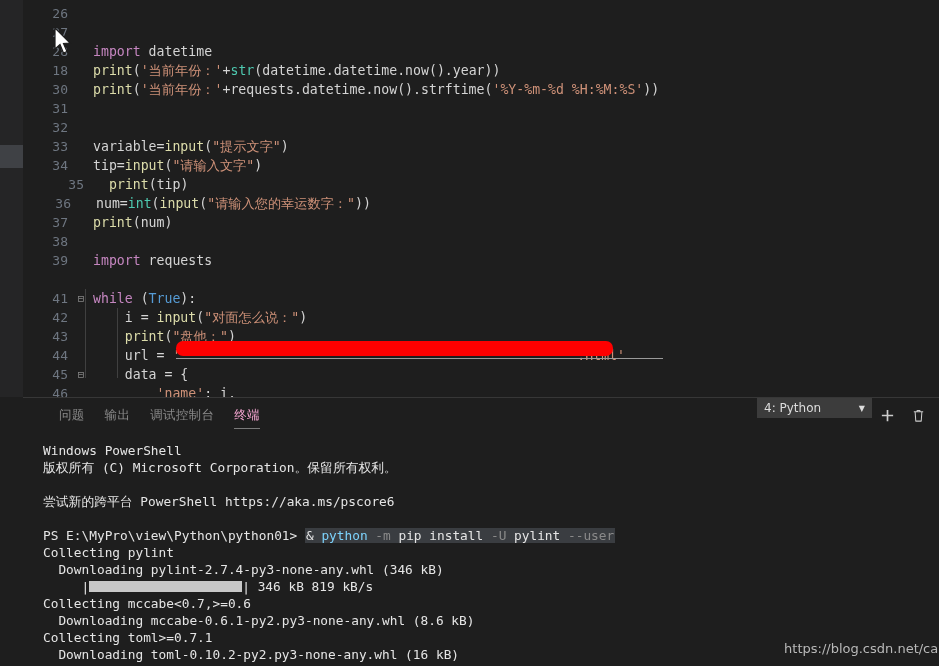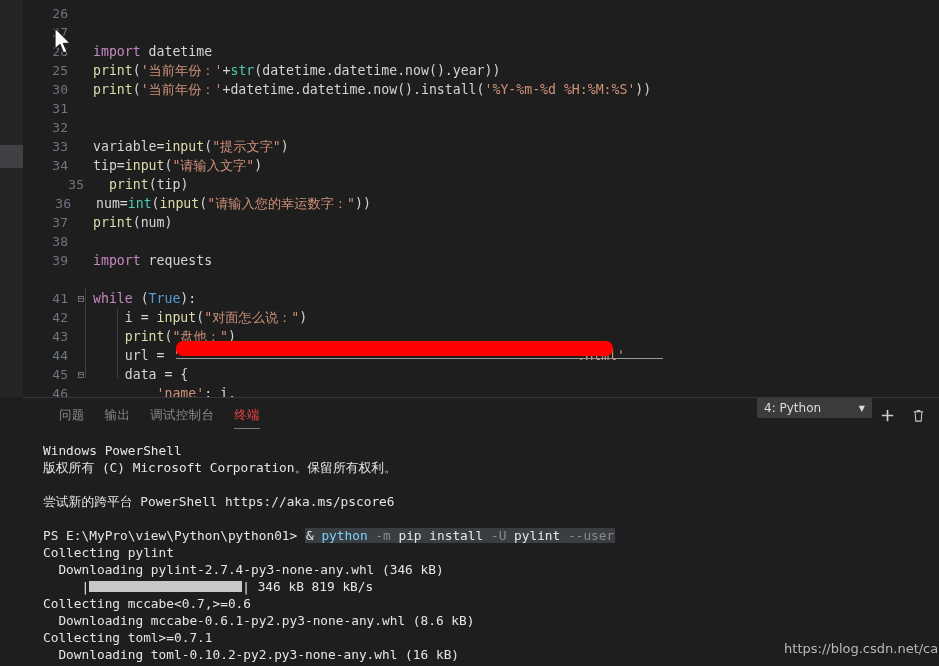--- a/index.html
+++ b/index.html
@@ -48,21 +48,21 @@
   .divider{position:absolute;left:23px;top:397px;right:0;height:1px;background:#373737;}
 
   
   .panel-header{position:absolute;left:23px;top:398px;right:0;height:34px;background:#1e1e1e;}
   .tabs{position:absolute;left:36px;top:0;height:34px;display:flex;align-items:center;gap:20px;}
   .tab{
     position:relative;font-family:"DejaVu Sans","Liberation Sans",sans-serif;
     font-size:12.5px;color:#8a8a8a;height:34px;display:flex;align-items:center;cursor:pointer;
     letter-spacing:.3px;
   }
-  .tab.active{color:#ef4444;}
+  .tab.active{color:#f9a8d4;}
   .tab.active::after{
     content:"";position:absolute;left:0;right:0;bottom:3px;height:1px;background:#7a7a7a;
   }
 
   .panel-tools{position:absolute;right:0;top:0;height:34px;display:flex;align-items:flex-start;}
   .term-select{
     position:relative;width:115px;height:20px;background:#3c3c3c;border:1px solid #3c3c3c;
     display:flex;align-items:center;padding:0 6px;box-sizing:border-box;
     font-family:"DejaVu Sans","Liberation Sans",sans-serif;font-size:12px;color:#ddd;cursor:pointer;
   }
@@ -104,22 +104,22 @@
 <div class="app">
 
   <div class="leftstrip">
     <div class="strip-thumb"></div>
   </div>
 
   <div class="editor" id="editor">
       <div class="code-row" style="top: 4px; position: absolute; left: 0px; right: 0px;"><span class="lnum">26</span><span class="codetext"></span></div>
       <div class="code-row" style="top: 23px; position: absolute; left: 0px; right: 0px;"><span class="lnum">27</span><span class="codetext"></span></div>
       <div class="code-row" style="top: 42px; position: absolute; left: 0px; right: 0px;"><span class="lnum">28</span><span class="codetext"><span class="kw">import</span><span class="plain"> datetime</span></span></div>
-      <div class="code-row" style="top: 61px; position: absolute; left: 0px; right: 0px;"><span class="lnum">25</span><span class="codetext"><span class="fn">print</span><span class="punc">(</span><span class="str">'当前年份：'</span><span class="punc">+</span><span class="builtin">str</span><span class="plain">(datetime.datetime.now().year))</span></span></div>
-      <div class="code-row" style="top: 80px; position: absolute; left: 0px; right: 0px;"><span class="lnum">30</span><span class="codetext"><span class="fn">print</span><span class="punc">(</span><span class="str">'当前年份：'</span><span class="plain">+datetime.datetime.now().install(</span><span class="str">'%Y-%m-%d %H:%M:%S'</span><span class="plain">))</span></span></div>
+      <div class="code-row" style="top: 61px; position: absolute; left: 0px; right: 0px;"><span class="lnum">18</span><span class="codetext"><span class="fn">print</span><span class="punc">(</span><span class="str">'当前年份：'</span><span class="punc">+</span><span class="builtin">str</span><span class="plain">(datetime.datetime.now().year))</span></span></div>
+      <div class="code-row" style="top: 80px; position: absolute; left: 0px; right: 0px;"><span class="lnum">30</span><span class="codetext"><span class="fn">print</span><span class="punc">(</span><span class="str">'当前年份：'</span><span class="plain">+requests.datetime.now().strftime(</span><span class="str">'%Y-%m-%d %H:%M:%S'</span><span class="plain">))</span></span></div>
       <div class="code-row" style="top: 99px; position: absolute; left: 0px; right: 0px;"><span class="lnum">31</span><span class="codetext"></span></div>
       <div class="code-row" style="top: 118px; position: absolute; left: 0px; right: 0px;"><span class="lnum">32</span><span class="codetext"></span></div>
       <div class="code-row" style="top: 137px; position: absolute; left: 0px; right: 0px;"><span class="lnum">33</span><span class="codetext"><span class="plain">variable=</span><span class="fn">input</span><span class="punc">(</span><span class="str">"提示文字"</span><span class="punc">)</span></span></div>
       <div class="code-row" style="top: 156px; position: absolute; left: 0px; right: 0px;"><span class="lnum">34</span><span class="codetext"><span class="plain">tip=</span><span class="fn">input</span><span class="punc">(</span><span class="str">"请输入文字"</span><span class="punc">)</span></span></div>
       <div class="code-row" style="top: 175px; position: absolute; left: 16px; right: 0px;"><span class="lnum">35</span><span class="codetext"><span class="fn">print</span><span class="plain">(tip)</span></span></div>
       <div class="code-row" style="top: 194px; position: absolute; left: 3px; right: 0px;"><span class="lnum">36</span><span class="codetext"><span class="plain">num=</span><span class="builtin">int</span><span class="punc">(</span><span class="fn">input</span><span class="punc">(</span><span class="str">"请输入您的幸运数字："</span><span class="punc">))</span></span></div>
       <div class="code-row" style="top: 213px; position: absolute; left: 0px; right: 0px;"><span class="lnum">37</span><span class="codetext"><span class="fn">print</span><span class="plain">(num)</span></span></div>
       <div class="code-row" style="top: 232px; position: absolute; left: 0px; right: 0px;"><span class="lnum">38</span><span class="codetext"></span></div>
       <div class="code-row" style="top: 251px; position: absolute; left: 0px; right: 0px;"><span class="lnum">39</span><span class="codetext"><span class="kw">import</span><span class="plain"> requests</span></span></div>
       <div class="code-row" style="top: 289px; position: absolute; left: 0px; right: 0px;"><span class="lnum">41</span><span class="fold">⊟</span><span class="codetext"><span class="kw">while</span><span class="punc"> (</span><span class="const">True</span><span class="punc">):</span></span></div>

